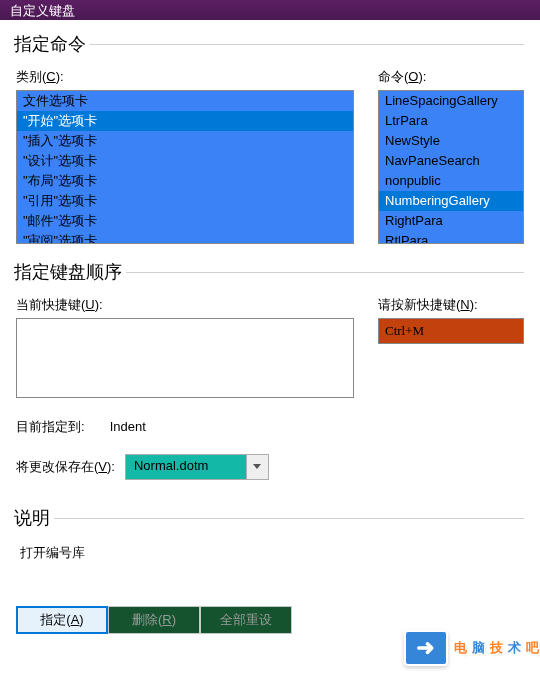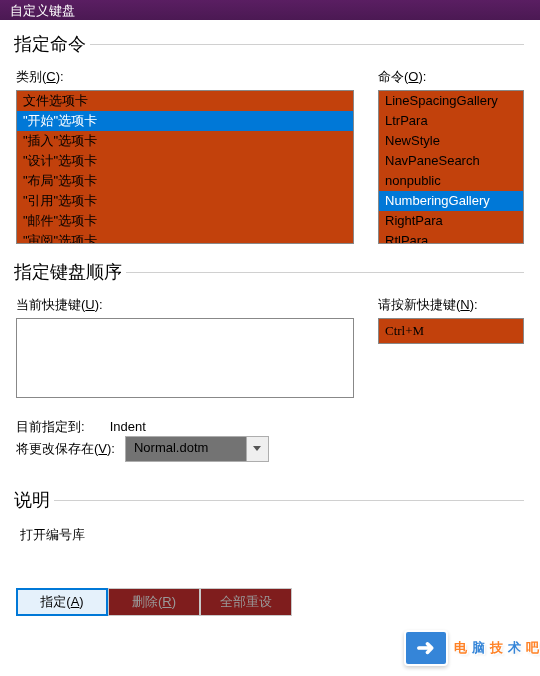--- a/index.html
+++ b/index.html
@@ -57,21 +57,21 @@
     .label {
       display: block;
       margin-bottom: 4px;
       color: #000;
     }
     .underline {
       text-decoration: underline;
     }
     .listbox {
       border: 1px solid #888;
-      background: #c2410c;
+      background: #3b82f6;
       overflow-y: scroll;
       height: 154px;
       width: 100%;
     }
     .listbox.commands {
       overflow-y: hidden;
     }
     .list-item {
       padding: 1px 6px;
       white-space: nowrap;
@@ -92,37 +92,38 @@
     .new-key-input {
       border: 1px solid #888;
       padding: 4px 6px;
       width: 100%;
       height: 26px;
       font-family: "Segoe UI", Tahoma;
       background: #c2410c;
     }
     .assigned-row {
       margin-top: 20px;
+      margin-bottom: 18px;
     }
     .assigned-row .lbl {
       display: inline-block;
       width: 90px;
     }
     .save-row {
       display: flex;
       align-items: center;
       gap: 10px;
       margin-bottom: 10px;
     }
     .combo {
       display: inline-flex;
       align-items: stretch;
       border: 1px solid #adadad;
       height: 26px;
-      background: #737373;
+      background: #14b8a6;
     }
     .combo-text {
       padding: 3px 8px;
       min-width: 120px;
     }
     .combo-btn {
       width: 22px;
       border-left: 1px solid #adadad;
       background: #efefef;
       display: flex;
@@ -149,21 +150,21 @@
       cursor: pointer;
       padding: 0 10px;
     }
     .btn.primary {
       border: 2px solid #0078d7;
       background: #e5f1fb;
     }
     .btn.disabled {
       color: #9a9a9a;
       border: 1px solid #c8c8c8;
-      background: #7f1d1d;
+      background: #14532d;
     }
     .watermark {
       position: absolute;
       right: 0px;
       bottom: 10px;
       font-size: 34px;
       font-weight: bold;
       letter-spacing: 1px;
       display: flex;
       align-items: center;

